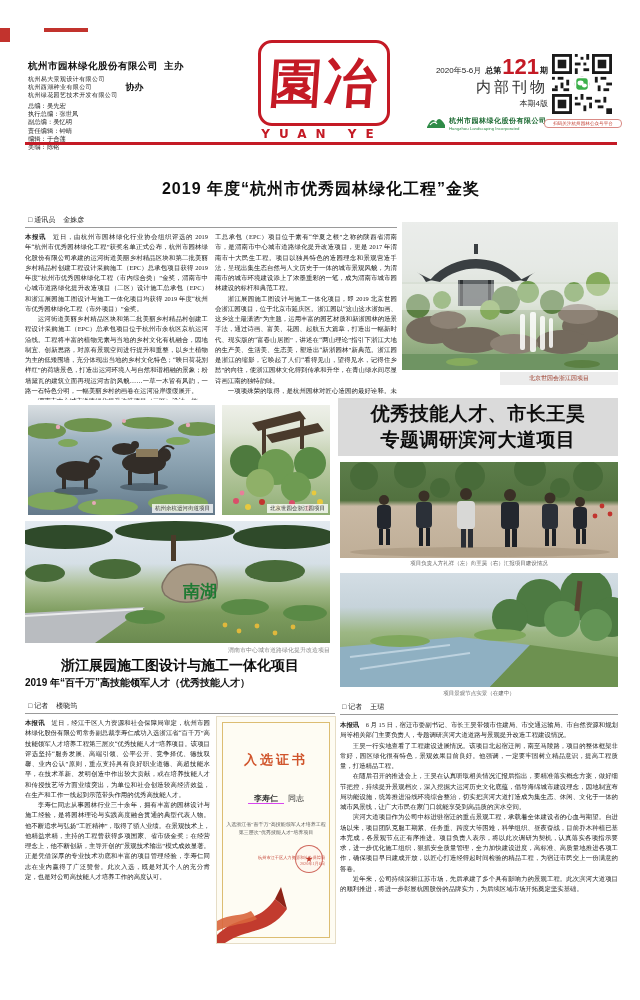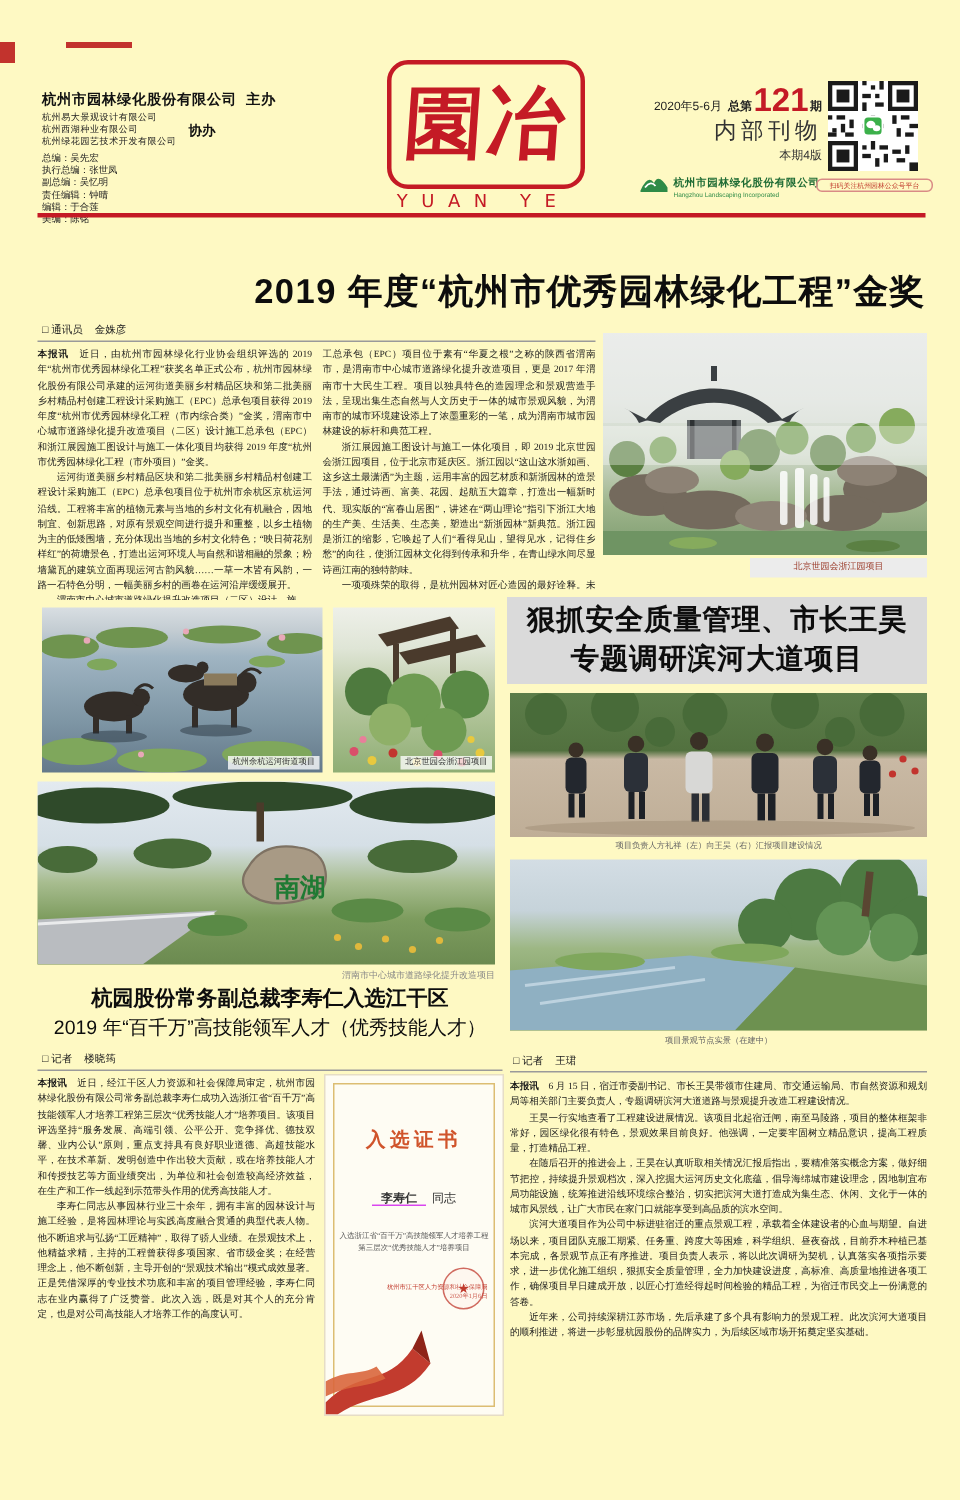--- a/index.html
+++ b/index.html
@@ -1,16 +1,16 @@
 <!DOCTYPE html>
 <html><head>
 <meta charset="utf-8">
 <style>
   html,body{margin:0;padding:0;background:#888;}
-  .page{position:relative;width:640px;height:1000px;background:#fef9c3;margin:0 auto;overflow:hidden;
+  .page{position:relative;width:640px;height:1000px;background:#ffffff;margin:0 auto;overflow:hidden;
         font-family:"Liberation Serif",serif;color:#1a1a1a;}
   .abs{position:absolute;}
 
   
   .mark-a{left:0;top:28px;width:10px;height:14px;background:#c2332d;}
   .mark-b{left:44px;top:28px;width:44px;height:4px;background:#c2332d;}
 
   
   .mh-left{left:28px;top:60px;width:210px;font-family:"Liberation Sans",sans-serif;}
   .mh-org{font-size:9.5px;font-weight:bold;color:#111;letter-spacing:.5px;}
@@ -19,21 +19,21 @@
   .mh-co-list{font-size:6px;line-height:8px;color:#222;letter-spacing:.4px;}
   .mh-co-role{font-size:9px;font-weight:bold;margin-left:8px;color:#111;}
   .mh-staff{margin-top:3px;font-size:6.3px;line-height:8.2px;color:#222;}
 
   
   .logo-box{left:258px;top:40px;width:126px;height:80px;border:3px solid #c41a25;border-radius:14px;
             display:flex;align-items:center;justify-content:center;}
   .logo-chars{font-family:"DejaVu Serif",serif;font-weight:bold;font-size:52px;color:#c41a25;
               transform:skewX(-4deg);letter-spacing:2px;line-height:1;}
   .logo-pinyin{left:252px;top:127px;width:140px;text-align:center;color:#c41a25;
-               font-family:"DejaVu Sans",sans-serif;font-weight:normal;font-size:12px;letter-spacing:9px;}
+               font-family:"DejaVu Sans",sans-serif;font-weight:bold;font-size:12px;letter-spacing:9px;}
 
   
   .issue{left:426px;top:58px;width:122px;font-family:"Liberation Sans",sans-serif;}
   .issue-row{display:flex;align-items:flex-end;justify-content:flex-end;}
   .issue-date{font-size:8px;font-weight:normal;color:#222;margin-right:4px;}
   .issue-pre,.issue-suf{font-size:8px;font-weight:bold;color:#222;}
   .issue-num{font-size:22px;line-height:18px;font-weight:bold;color:#c41a25;margin:0 1px;}
   .pub-type{font-size:15px;letter-spacing:3px;color:#333;text-align:right;margin-top:2px;}
   .edition{font-size:8px;color:#333;text-align:right;margin-top:1px;}
   .co-logo-row{display:flex;align-items:center;margin-top:4px;width:150px;}
@@ -44,22 +44,22 @@
   
   .qr{left:552px;top:54px;width:60px;height:60px;}
   .qr-caption{left:544px;top:119px;width:76px;border:1px solid #d98b86;border-radius:4px;
               font-size:4.6px;color:#c0392b;text-align:center;padding:1px 0;font-family:"Liberation Sans",sans-serif;}
 
   .red-rule{left:25px;top:142px;width:592px;height:3px;background:#c41a25;}
 
   
   .a1-h1{left:25px;top:151px;width:592px;text-align:center;font-family:"Liberation Sans",sans-serif;
          font-weight:bold;font-size:21px;color:#0d0d0d;letter-spacing:2px;}
-  .a1-h2{left:25px;top:179px;width:592px;text-align:right;font-family:"Liberation Sans",sans-serif;
-         font-weight:bold;font-size:23px;color:#0d0d0d;letter-spacing:1px;}
+  .a1-h2{left:25px;top:179px;width:592px;text-align:center;font-family:"Liberation Sans",sans-serif;
+         font-weight:bold;font-size:16px;color:#0d0d0d;letter-spacing:1px;}
   .byline{font-size:7px;color:#222;font-family:"Liberation Sans",sans-serif;}
   .byline .nm{margin-left:8px;}
   .a1-byline{left:28px;top:215px;}
   .hair{height:1px;background:#9a9a9a;}
   .a1-rule{left:25px;top:227px;width:372px;}
   .bt{font-size:6.4px;line-height:1.6;text-align:justify;color:#1a1a1a;}
   .bt p{margin:0;text-indent:2em;}
   .bt p.noind{text-indent:0;}
   .lead{font-weight:bold;font-family:"Liberation Sans",sans-serif;}
   .a1-col1{left:25px;top:232px;width:183px;height:168px;overflow:hidden;}
@@ -73,22 +73,22 @@
   .zj-cap{left:500px;top:372px;width:118px;height:13px;background:#ececec;color:#9b3b2a;
           font-size:6px;text-align:center;line-height:13px;}
   .photo-buf{left:28px;top:405px;width:187px;height:110px;}
   .photo-gar{left:222px;top:405px;width:108px;height:110px;}
   .photo-wide{left:25px;top:521px;width:305px;height:122px;}
   .wide-cap{left:25px;top:646px;width:305px;text-align:right;font-size:6px;color:#888;}
 
   
   .a3-h1{left:25px;top:657px;width:310px;text-align:center;font-family:"Liberation Sans",sans-serif;
          font-weight:bold;font-size:14px;color:#0d0d0d;}
-  .a3-h2{left:25px;top:676px;width:310px;text-align:center;font-family:"Liberation Sans",sans-serif;
-         font-weight:normal;font-size:13px;color:#0d0d0d;}
+  .a3-h2{left:25px;top:676px;width:310px;text-align:left;font-family:"Liberation Sans",sans-serif;
+         font-weight:bold;font-size:10px;color:#0d0d0d;}
   .a3-byline{left:28px;top:701px;}
   .a3-rule{left:25px;top:713px;width:310px;}
   .a3-body{left:25px;top:718px;width:185px;height:230px;overflow:hidden;}
 
   
   .cert{left:216px;top:716px;width:118px;height:226px;background:#fefcf3;border:1px solid #e6ddc6;}
   .cert-frame{position:absolute;left:5px;top:5px;right:5px;bottom:5px;border:1.5px solid #dcbd72;}
   .cert-title{position:absolute;left:0;top:34px;width:100%;text-align:center;color:#d0542b;
               font-family:"Liberation Sans",sans-serif;font-weight:bold;font-size:13px;letter-spacing:3px;}
   .cert-name-row{position:absolute;left:0;top:76px;width:100%;text-align:center;font-size:8px;color:#333;}
@@ -397,21 +397,21 @@
           <circle cx="200" cy="104" r="2.4"></circle>
           <circle cx="214" cy="110" r="2.4"></circle>
           <circle cx="232" cy="105" r="2.4"></circle>
           <circle cx="250" cy="112" r="2.4"></circle>
           <circle cx="268" cy="106" r="2.4"></circle>
         </g>
     </svg>
   </div>
   <div class="abs wide-cap">渭南市中心城市道路绿化提升改造项目</div>
 
-  <div class="abs a3-h1">杭园股份常务副总裁李寿仁入选江干区</div>
+  <div class="abs a3-h1">浙江展园施工图设计与施工一体化项目</div>
   <div class="abs a3-h2">2019 年“百千万”高技能领军人才（优秀技能人才）</div>
   <div class="abs byline a3-byline">
     <span>□ 记者</span><span class="nm">楼晓筠</span>
   </div>
   <div class="abs hair a3-rule"></div>
   <div class="abs bt a3-body">
     <p class="noind"><b class="lead">本报讯</b><span>　近日，经江干区人力资源和社会保障局审定，杭州市园林绿化股份有限公司常务副总裁李寿仁成功入选浙江省“百千万”高技能领军人才培养工程第三层次“优秀技能人才”培养项目。该项目评选坚持“服务发展、高端引领、公平公开、竞争择优、德技双馨、业内公认”原则，重点支持具有良好职业道德、高超技能水平，在技术革新、发明创造中作出较大贡献，或在培养技能人才和传授技艺等方面业绩突出，为单位和社会创造较高经济效益，在生产和工作一线起到示范带头作用的优秀高技能人才。</span></p>
     <p>李寿仁同志从事园林行业三十余年，拥有丰富的园林设计与施工经验，是将园林理论与实践高度融合贯通的典型代表人物。他不断追求与弘扬“工匠精神”，取得了骄人业绩。在景观技术上，他精益求精，主持的工程曾获得多项国家、省市级金奖；在经营理念上，他不断创新，主导开创的“景观技术输出”模式成效显著。正是凭借深厚的专业技术功底和丰富的项目管理经验，李寿仁同志在业内赢得了广泛赞誉。此次入选，既是对其个人的充分肯定，也是对公司高技能人才培养工作的高度认可。</p>
   </div>
 
@@ -429,21 +429,21 @@
     </div>
     <div class="cert-seal">★</div>
     <svg class="cert-ribbon" width="90" height="70" viewBox="0 0 90 70">
       <path d="M0,62 C22,40 40,52 58,26 L70,36 C52,62 32,54 8,70 L0,70 Z" fill="#c23b2e"></path>
       <path d="M58,26 L70,36 L64,14 Z" fill="#8e2418"></path>
       <path d="M0,48 C14,40 24,44 34,38 L40,46 C28,52 16,50 0,58 Z" fill="#d9663c" opacity=".9"></path>
     </svg>
   </div>
 
   <div class="abs a2-hbox">
-    <div class="a2-h1">狠抓安全质量管理、市长王昊</div>
+    <div class="a2-h1">优秀技能人才、市长王昊</div>
     <div class="a2-h2">专题调研滨河大道项目</div>
   </div>
 
   <div class="abs photo photo-ins" style="background:linear-gradient(#5c7d4a 0%,#52713f 40%,#c9b9a4 46%,#bfae97 100%);">
     <svg width="278" height="96" viewBox="0 0 278 96">
       <g fill="#486b39">
           <circle cx="24" cy="14" r="14"></circle>
           <circle cx="70" cy="10" r="16"></circle>
           <circle cx="130" cy="14" r="15"></circle>
           <circle cx="190" cy="8" r="16"></circle>

